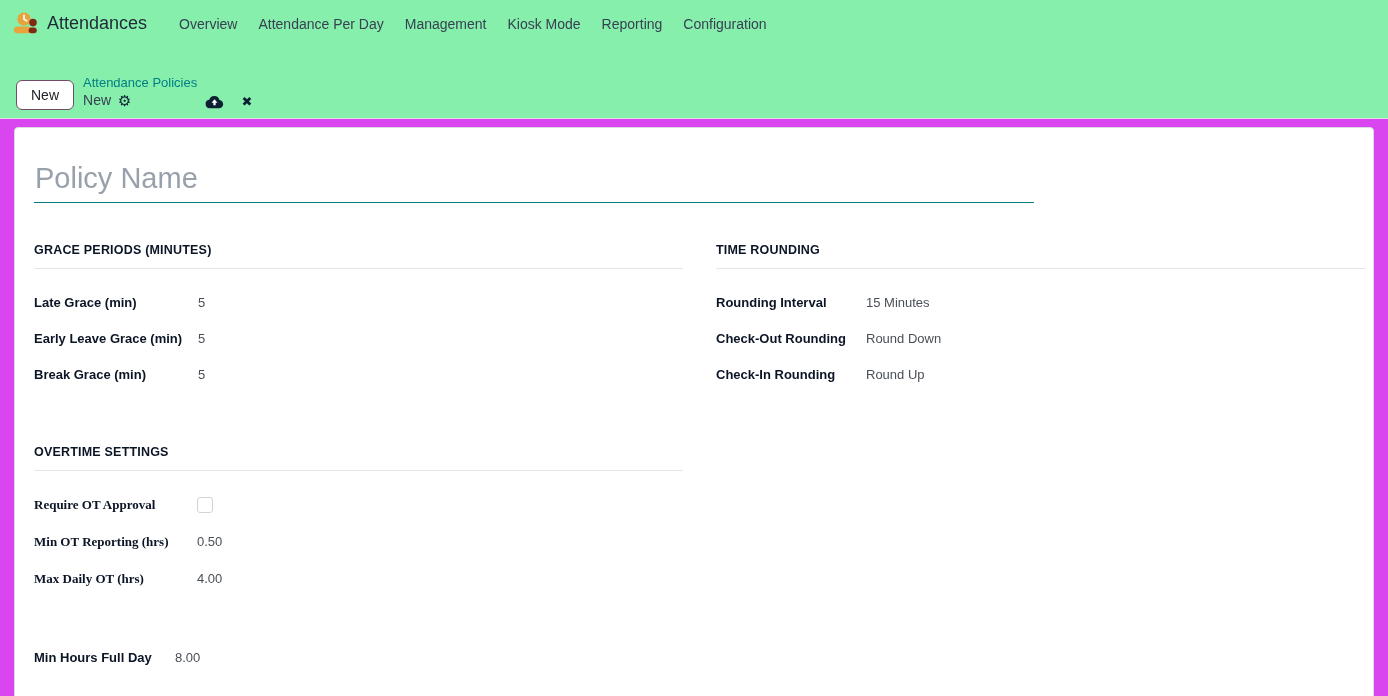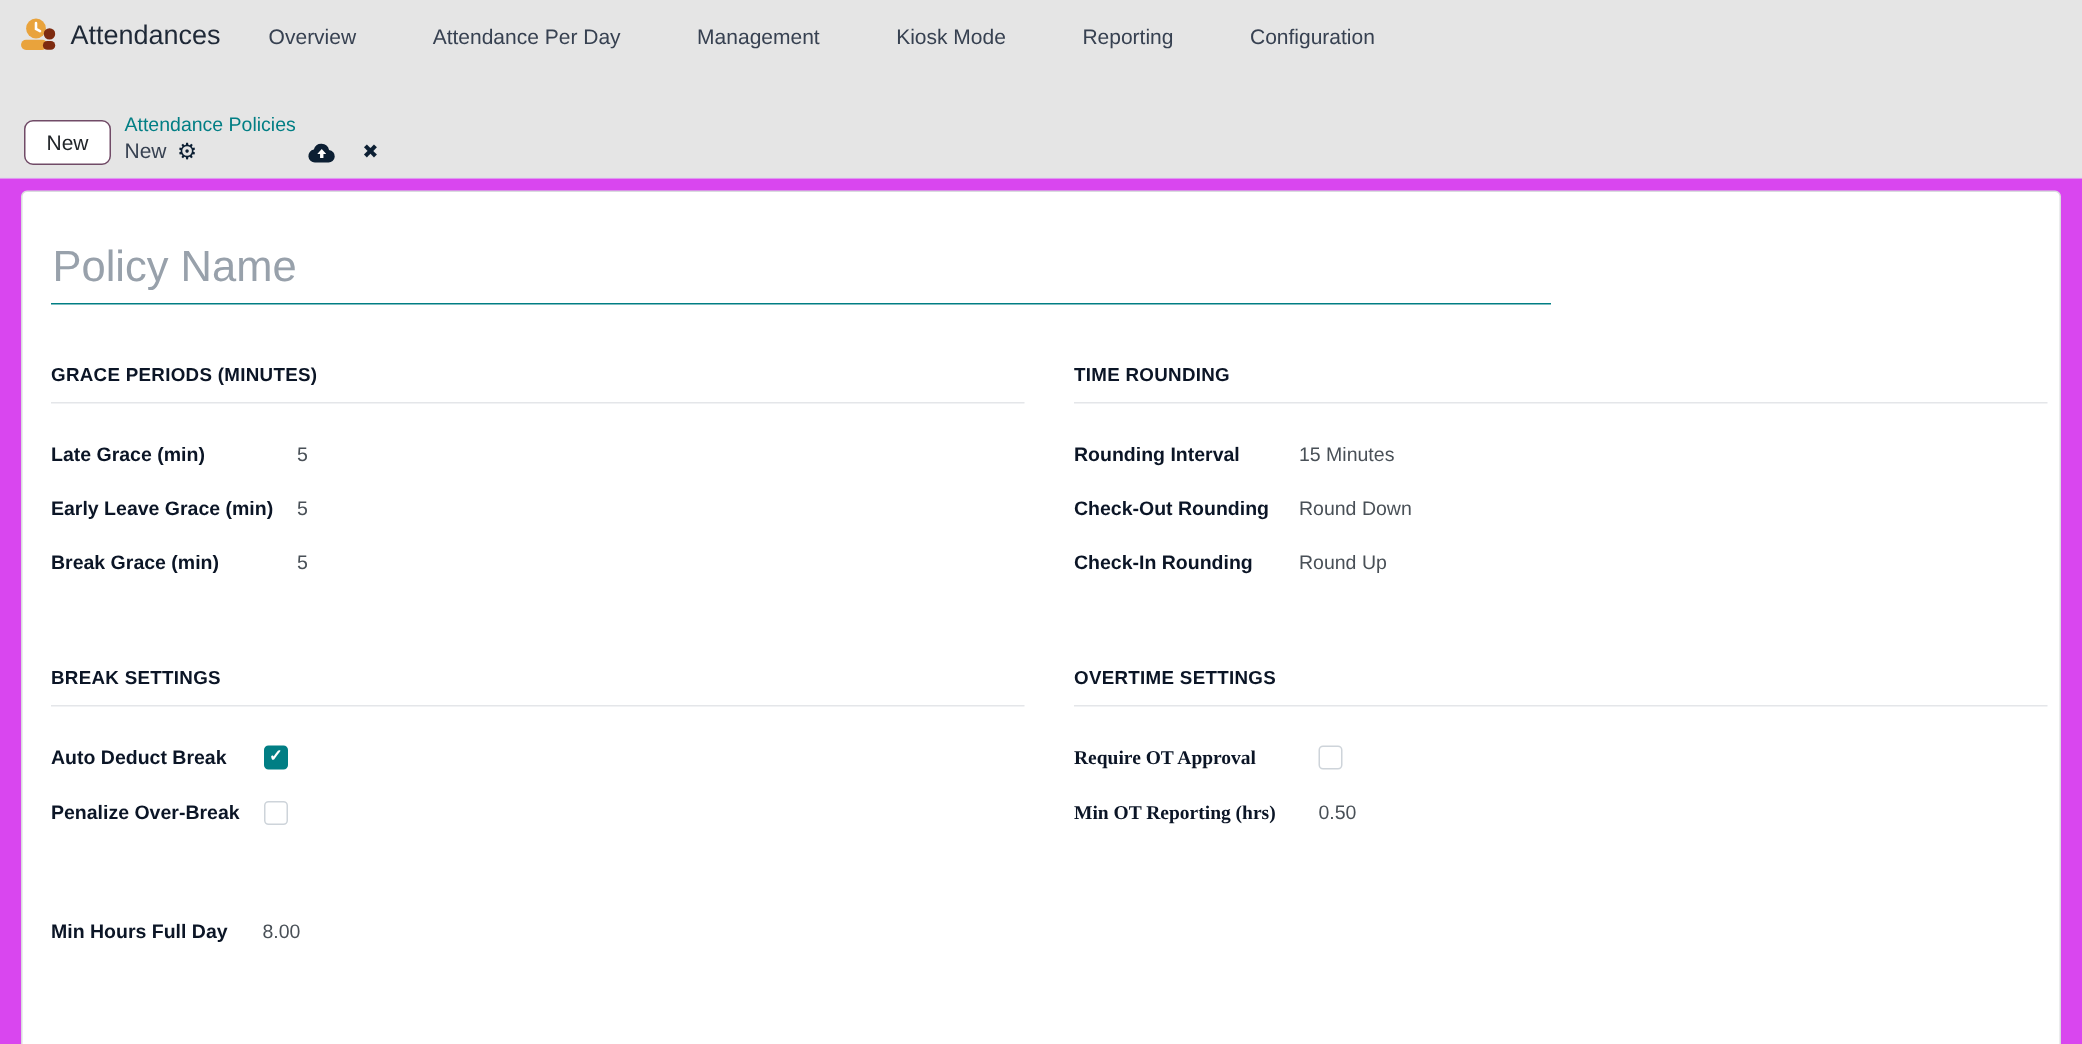--- a/index.html
+++ b/index.html
@@ -1,24 +1,24 @@
 <!DOCTYPE html>
 <html><head>
 <meta charset="utf-8">
 <style>
   * { margin:0; padding:0; box-sizing:border-box; }
   html,body { width:1388px; height:696px; overflow:hidden; background:#fff;
     font-family:"Liberation Sans", sans-serif; color:#374151; }
 
   
-  .header { background:#e5e5e5; border-bottom:1px solid #dee2e6; padding-bottom:8px; }
+  .header { background:#86efac; border-bottom:1px solid #dee2e6; padding-bottom:8px; }
   .nav-row { display:flex; align-items:center; height:47px; padding-left:10px; }
   .app-icon { width:28px; height:28px; margin-right:9px; flex:0 0 auto; cursor:pointer; }
   .app-title { font-size:18px; font-weight:500; color:#1f2937; margin-right:22px; cursor:pointer; }
-  .nav-menu { display:flex; align-items:center;gap:30px; }
+  .nav-menu { display:flex; align-items:center; }
   .nav-item { font-size:14px; color:#374151; padding:6px 10px; margin-right:1px; border-radius:4px; cursor:pointer; }
 
   
   .cp-row { display:flex; align-items:flex-end; padding:4px 0 0 16px; }
   .btn-new { background:#fff; border:1px solid #714B67; color:#212529; font-size:14px;
     padding:6px 14px; border-radius:6px; cursor:pointer; font-family:inherit; }
   .crumb-block { margin-left:9px; line-height:1.25; }
   .crumb-link { font-size:13px; font-weight:400; color:#017e84; cursor:pointer;margin-top:24px; }
   .crumb-line2 { display:flex; align-items:center; margin-top:1px; }
   .crumb-current { font-size:14px; color:#374151; }
@@ -134,41 +134,34 @@
         <div class="field-row">
           <span class="field-label">Check-Out Rounding</span>
           <span class="field-value">Round Down</span>
         </div>
         <div class="field-row">
           <span class="field-label">Check-In Rounding</span>
           <span class="field-value">Round Up</span>
         </div>
       </div>
 
-      <div class="section sec-break">
-        <div class="section-title">BREAK SETTINGS</div>
-        <div class="field-row">
-          <span class="field-label">Auto Deduct Break</span>
-          <span class="checkbox checked"></span>
-        </div>
-        <div class="field-row">
-          <span class="field-label">Penalize Over-Break</span>
-          <span class="checkbox"></span>
-        </div>
-      </div>
 
       <div class="section sec-overtime">
         <div class="section-title">OVERTIME SETTINGS</div>
         <div class="field-row">
           <span class="field-label">Require OT Approval</span>
           <span class="checkbox"></span>
         </div>
         <div class="field-row">
           <span class="field-label">Min OT Reporting (hrs)</span>
           <span class="field-value">0.50</span>
+        </div>
+        <div class="field-row">
+          <span class="field-label">Max Daily OT (hrs)</span>
+          <span class="field-value">4.00</span>
         </div>
       </div>
 
       <div class="section sec-working full">
         <div class="field-row">
           <span class="field-label">Min Hours Full Day</span>
           <span class="field-value">8.00</span>
         </div>
 
       </div>

